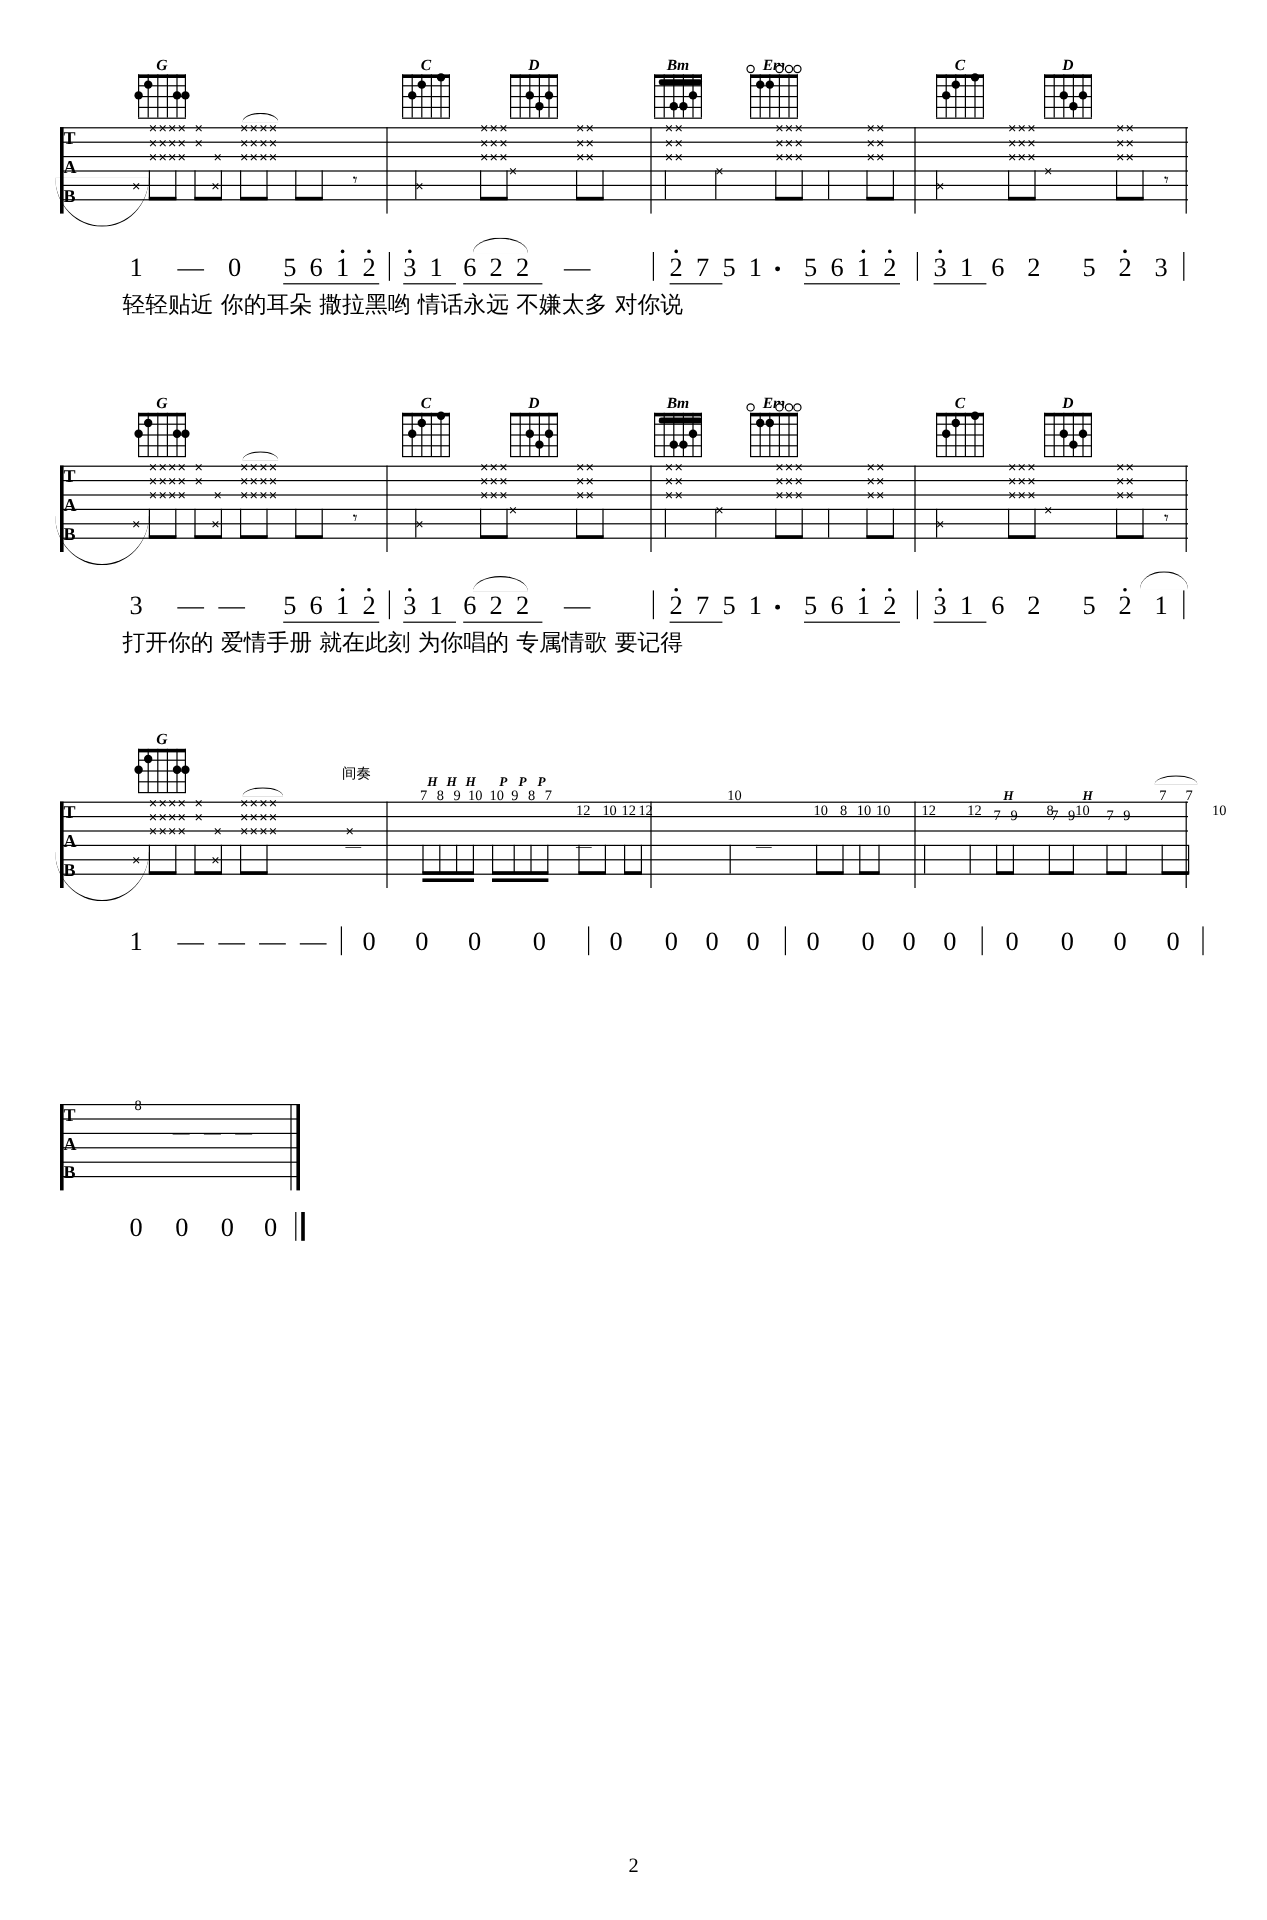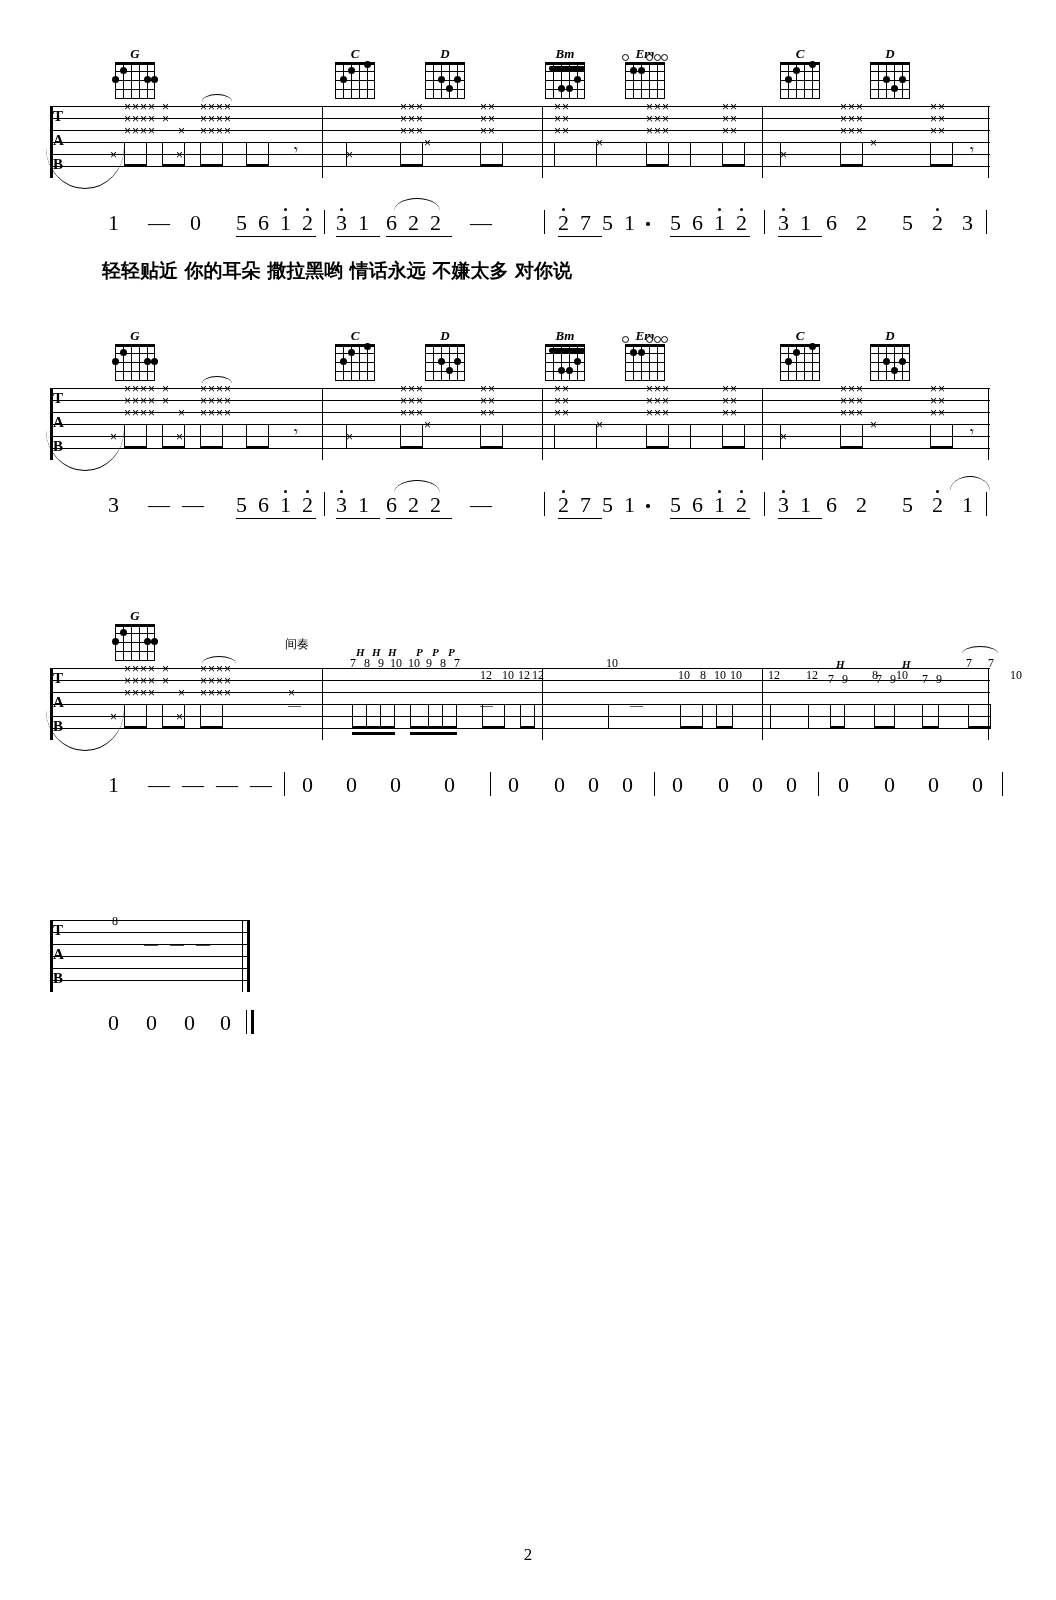--- a/index.html
+++ b/index.html
@@ -585,21 +585,21 @@
       <div class="overdot" style="left:732px; top:24px;"></div>
       <div class="num" style="left:776px; top:28px;">6</div>
       <div class="num" style="left:806px; top:28px;">2</div>
       <div class="underline1" style="left:728px; top:52px; width:44px;"></div>
       <div class="num" style="left:852px; top:28px;">5</div>
       <div class="num" style="left:882px; top:28px;">2</div>
       <div class="num" style="left:912px; top:28px;">3</div>
       <div class="overdot" style="left:886px; top:24px;"></div>
       <div class="nbar" style="left:936px; top:26px;"></div>
 
-      <div class="lyric" style="left:52px; top:76px;font-weight:bold;">轻轻贴近 你的耳朵    撒拉黑哟  情话永远 不嫌太多 对你说</div>
+      <div class="lyric" style="left:52px; top:60px;">轻轻贴近 你的耳朵    撒拉黑哟  情话永远 不嫌太多 对你说</div>
     </div>
   </div>
 
   <div class="system" id="sys2" style="top:330px;">
 
     <div class="chordrow">
       <div class="chord" style="left:62px;">
         <div class="cname">G</div>
         <div class="grid">
           <div class="nut"></div>
@@ -931,20 +931,21 @@
       <div class="num" style="left:776px; top:28px;">6</div>
       <div class="num" style="left:806px; top:28px;">2</div>
       <div class="underline1" style="left:728px; top:52px; width:44px;"></div>
       <div class="num" style="left:852px; top:28px;">5</div>
       <div class="num" style="left:882px; top:28px;">2</div>
       <div class="num" style="left:912px; top:28px;">1</div>
       <div class="overdot" style="left:886px; top:24px;"></div>
       <div class="tiearc" style="left:900px; top:10px; width:40px; height:14px;"></div>
       <div class="nbar" style="left:936px; top:26px;"></div>
 
+      <div class="lyric" style="left:52px; top:60px;">打开你的 爱情手册    就在此刻  为你唱的 专属情歌 要记得</div>
     </div>
   </div>
 
   <div class="system" id="sys3" style="top:610px;">
 
     <div class="chordrow">
       <div class="chord" style="left:62px;">
         <div class="cname">G</div>
         <div class="grid">
           <div class="nut"></div>

